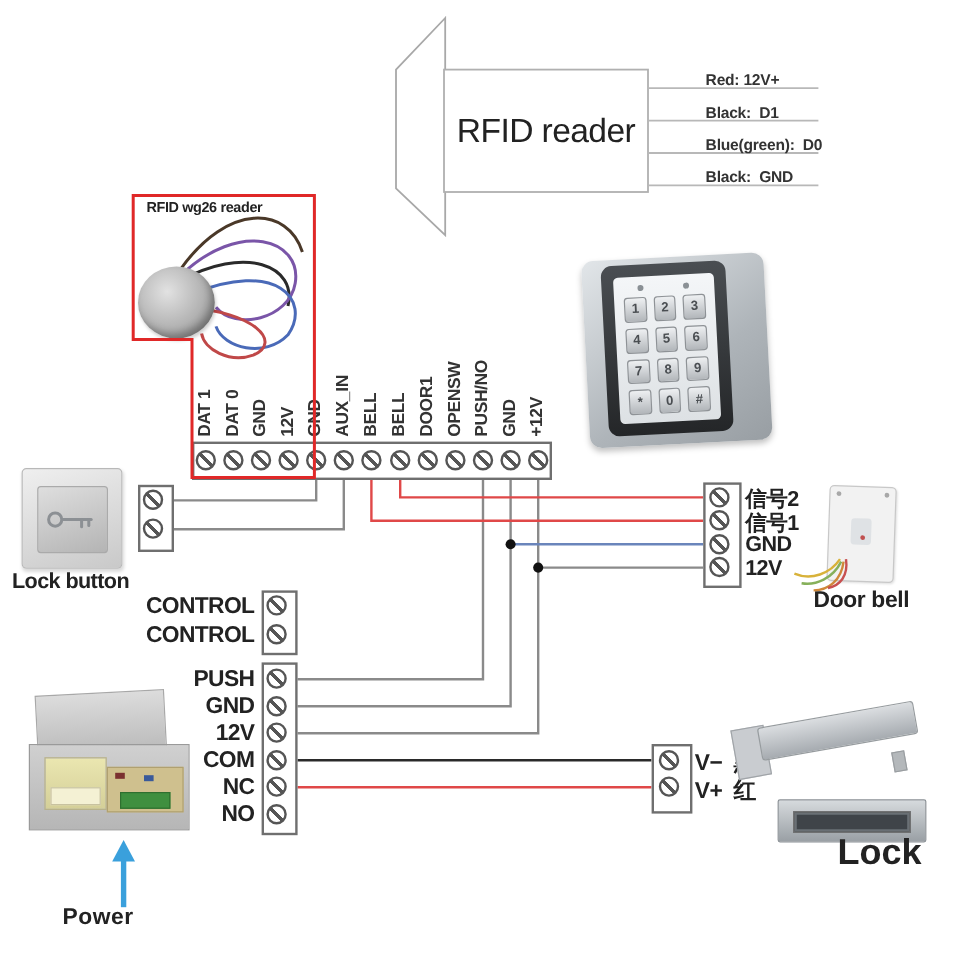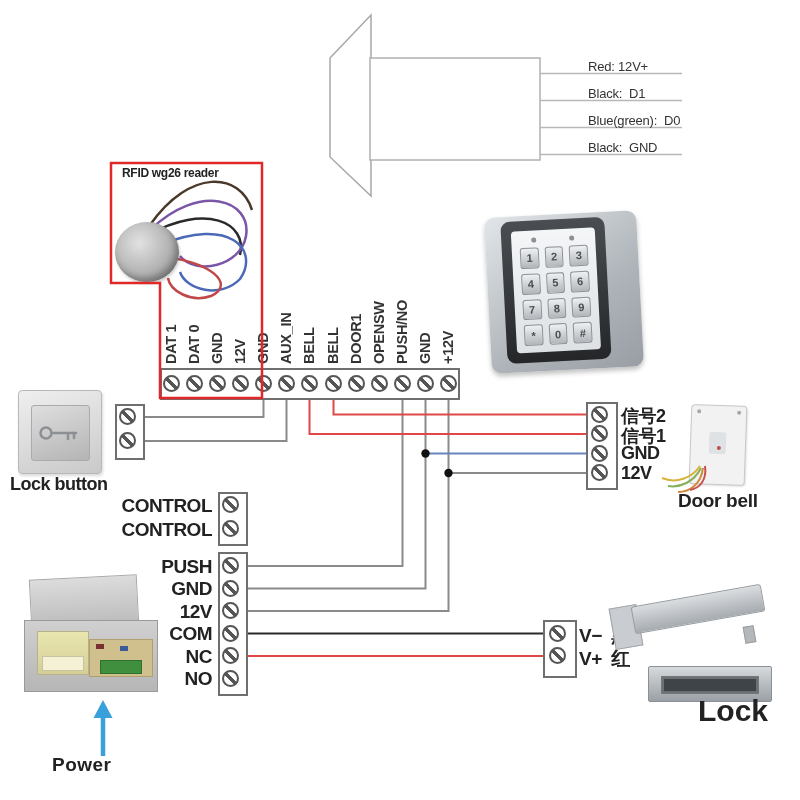--- a/index.html
+++ b/index.html
@@ -14,21 +14,21 @@
   .screw{position:absolute;width:17px;height:17px;border:2px solid #555;border-radius:50%;
          box-sizing:border-box;background:linear-gradient(45deg,transparent 42%,#555 42%,#555 58%,transparent 58%);}
 
   
   .striplbl{position:absolute;z-index:2;top:364px;font-weight:bold;font-size:14.5px;color:#333;
             letter-spacing:-0.3px;white-space:nowrap;transform:rotate(-90deg);transform-origin:0 0;}
 
   
   .rfid-title{position:absolute;left:370px;top:58px;width:170px;height:102px;z-index:2;
               display:flex;align-items:center;justify-content:center;font-size:28px;color:#222;letter-spacing:-0.5px;}
-  .wirelbl{position:absolute;left:588px;z-index:2;font-size:13px;font-weight:normal;color:#333;letter-spacing:-0.2px;white-space:nowrap;}
+  .wirelbl{position:absolute;left:588px;z-index:2;font-size:13px;font-weight:bold;color:#333;letter-spacing:-0.2px;white-space:nowrap;}
 
   
   .acbody{position:absolute;left:488px;top:214px;width:152px;height:156px;z-index:2;transform:rotate(-3deg);
           background:linear-gradient(145deg,#e2e6e9,#aeb4b9 60%,#989ea3);border-radius:10px;
           box-shadow:0 3px 5px rgba(0,0,0,0.25);}
   .acbezel{position:absolute;left:16px;top:5px;width:104px;height:142px;
            background:linear-gradient(180deg,#4a4e52,#242628);border-radius:9px;}
   .acpanel{position:absolute;left:10px;top:10px;width:84px;height:122px;
            background:linear-gradient(180deg,#f4f6f8,#dde1e4);border-radius:4px;}
   .acled{position:absolute;top:7px;width:5px;height:5px;border-radius:50%;background:#8a9095;}
@@ -135,20 +135,21 @@
       <circle cx="425.5" cy="453.5" r="4.2"></circle>
       <circle cx="448.5" cy="473" r="4.2"></circle>
     </g>
 
     <g>
       <line x1="103" y1="756" x2="103" y2="714" stroke="#3aa0dc" stroke-width="4.5"></line>
       <polygon points="103,700 93.5,718 112.5,718" fill="#3aa0dc"></polygon>
     </g>
   </svg>
 
+  <div class="rfid-title">RFID reader</div>
   <div class="wirelbl pre" style="top:59px;">Red: 12V+</div>
   <div class="wirelbl pre" style="top:86px;">Black:  D1</div>
   <div class="wirelbl pre" style="top:113px;">Blue(green):  D0</div>
   <div class="wirelbl pre" style="top:140px;">Black:  GND</div>
 
   <div class="lbl" style="left:122px;top:166px;font-size:12px;letter-spacing:-0.3px;">RFID wg26 reader</div>
   <div class="disc"></div>
 
   <div class="acbody">
     <div class="acbezel">

